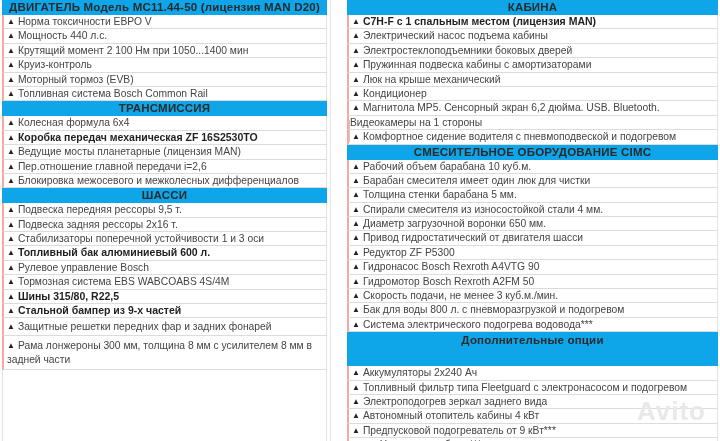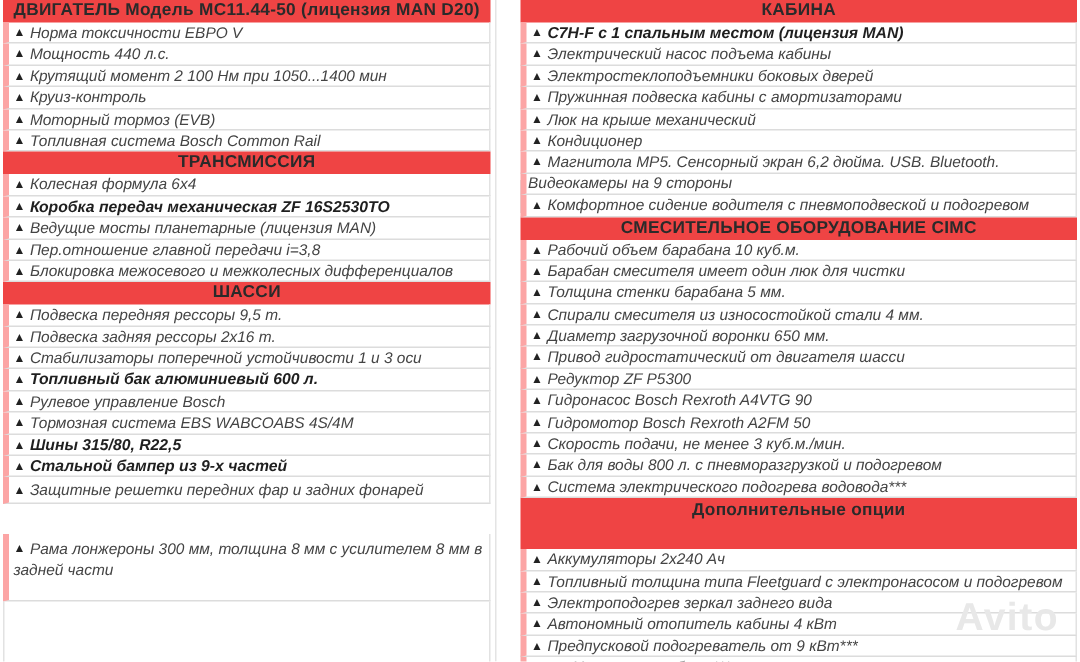--- a/index.html
+++ b/index.html
@@ -1,27 +1,27 @@
 <!DOCTYPE html>
 <html><head>
 <meta charset="utf-8">
 <style>
   html, body { margin:0; padding:0; background:#ffffff; }
   body { width:720px; height:441px; overflow:hidden; position:relative;
          font-family:"Liberation Sans", sans-serif; color:#3a3a3a; }
   .col { position:absolute; top:0; }
   .col-left { left:2px; width:325px; }
   .col-right { left:347px; width:371px; }
-  .hdr { background:#ef4444; color:#2a2a2a; font-weight:bold; font-size:11.5px;
+  .hdr { background:#0ea5e9; color:#2a2a2a; font-weight:bold; font-size:11.5px;
          text-align:center; height:15px; line-height:15px; letter-spacing:0.2px; }
-  .row { border-bottom:1px solid #dcdcdc; border-left:4px solid #fca5a5; border-right:1px solid #e2e2e2;
+  .row { border-bottom:1px solid #dcdcdc; border-left:2px solid #fca5a5; border-right:1px solid #e2e2e2;
          font-size:10.3px; height:13.4px; line-height:13.4px; padding-left:3px;
-         white-space:nowrap; overflow:hidden; color:#444;font-style:italic; }
+         white-space:nowrap; overflow:hidden; color:#444; }
   .row.bold { font-weight:bold; color:#1f1f1f; font-size:10.5px; }
-  .row.tall { height:auto; white-space:normal; line-height:14px; padding-bottom:12px;margin-top:20px; }
+  .row.tall { height:auto; white-space:normal; line-height:14px; padding-bottom:2px; }
   .tri { font-size:8px; margin-right:3px; color:#222; vertical-align:1px; }
   .filler { border-left:1px solid #e2e2e2; border-right:1px solid #e2e2e2; border-bottom:1px solid #dcdcdc; }
   .watermark { position:absolute; right:14px; top:396px; font-size:26px; color:#e8e8e8;
                font-weight:bold; letter-spacing:1px; }
   .sidebar-line { position:absolute; left:330px; top:0; width:1px; height:441px; background:#e4e4e4; }
   .sidebar-mark { position:absolute; left:347px; top:120px; width:3px; height:22px; background:#c8c8c8; }
 </style>
 </head>
 <body>
 
@@ -35,21 +35,21 @@
   <div class="row"><span class="tri">▲</span><span>Мощность 440 л.с.</span></div>
   <div class="row"><span class="tri">▲</span><span>Крутящий момент 2 100 Нм при 1050...1400 мин</span></div>
   <div class="row"><span class="tri">▲</span><span>Круиз-контроль</span></div>
   <div class="row"><span class="tri">▲</span><span>Моторный тормоз (EVB)</span></div>
   <div class="row"><span class="tri">▲</span><span>Топливная система Bosch Common Rail</span></div>
 
   <div class="hdr">ТРАНСМИССИЯ</div>
   <div class="row"><span class="tri">▲</span><span>Колесная формула 6x4</span></div>
   <div class="row bold"><span class="tri">▲</span><span>Коробка передач механическая ZF 16S2530TO</span></div>
   <div class="row"><span class="tri">▲</span><span>Ведущие мосты планетарные (лицензия MAN)</span></div>
-  <div class="row"><span class="tri">▲</span><span>Пер.отношение главной передачи i=3,8</span></div>
+  <div class="row"><span class="tri">▲</span><span>Пер.отношение главной передачи i=2,6</span></div>
   <div class="row"><span class="tri">▲</span><span>Блокировка межосевого и межколесных дифференциалов</span></div>
 
   <div class="hdr">ШАССИ</div>
   <div class="row"><span class="tri">▲</span><span>Подвеска передняя рессоры 9,5 т.</span></div>
   <div class="row"><span class="tri">▲</span><span>Подвеска задняя рессоры 2x16 т.</span></div>
   <div class="row"><span class="tri">▲</span><span>Стабилизаторы поперечной устойчивости 1 и 3 оси</span></div>
   <div class="row bold"><span class="tri">▲</span><span>Топливный бак алюминиевый 600 л.</span></div>
   <div class="row"><span class="tri">▲</span><span>Рулевое управление Bosch</span></div>
   <div class="row"><span class="tri">▲</span><span>Тормозная система EBS WABCOABS 4S/4M</span></div>
   <div class="row bold"><span class="tri">▲</span><span>Шины 315/80, R22,5</span></div>
@@ -62,40 +62,40 @@
 <div class="col col-right">
 
   <div class="hdr">КАБИНА</div>
   <div class="row bold"><span class="tri">▲</span><span>C7H-F с 1 спальным местом (лицензия MAN)</span></div>
   <div class="row"><span class="tri">▲</span><span>Электрический насос подъема кабины</span></div>
   <div class="row"><span class="tri">▲</span><span>Электростеклоподъемники боковых дверей</span></div>
   <div class="row"><span class="tri">▲</span><span>Пружинная подвеска кабины с амортизаторами</span></div>
   <div class="row"><span class="tri">▲</span><span>Люк на крыше механический</span></div>
   <div class="row"><span class="tri">▲</span><span>Кондиционер</span></div>
   <div class="row"><span class="tri">▲</span><span>Магнитола MP5. Сенсорный экран 6,2 дюйма. USB. Bluetooth.</span></div>
-  <div class="row" style="padding-left:1px;"><span>Видеокамеры на 9 стороны</span></div>
+  <div class="row" style="padding-left:1px;"><span>Видеокамеры на 1 стороны</span></div>
   <div class="row"><span class="tri">▲</span><span>Комфортное сидение водителя с пневмоподвеской и подогревом</span></div>
 
   <div class="hdr">СМЕСИТЕЛЬНОЕ ОБОРУДОВАНИЕ CIMC</div>
   <div class="row"><span class="tri">▲</span><span>Рабочий объем барабана 10 куб.м.</span></div>
   <div class="row"><span class="tri">▲</span><span>Барабан смесителя имеет один люк для чистки</span></div>
   <div class="row"><span class="tri">▲</span><span>Толщина стенки барабана 5 мм.</span></div>
   <div class="row"><span class="tri">▲</span><span>Спирали смесителя из износостойкой стали 4 мм.</span></div>
   <div class="row"><span class="tri">▲</span><span>Диаметр загрузочной воронки 650 мм.</span></div>
   <div class="row"><span class="tri">▲</span><span>Привод гидростатический от двигателя шасси</span></div>
   <div class="row"><span class="tri">▲</span><span>Редуктор ZF P5300</span></div>
   <div class="row"><span class="tri">▲</span><span>Гидронасос Bosch Rexroth A4VTG 90</span></div>
   <div class="row"><span class="tri">▲</span><span>Гидромотор Bosch Rexroth A2FM 50</span></div>
   <div class="row"><span class="tri">▲</span><span>Скорость подачи, не менее 3 куб.м./мин.</span></div>
   <div class="row"><span class="tri">▲</span><span>Бак для воды 800 л. с пневморазгрузкой и подогревом</span></div>
   <div class="row"><span class="tri">▲</span><span>Система электрического подогрева водовода***</span></div>
 
   <div class="hdr" style="height:34px;line-height:17px;">Дополнительные опции</div>
   <div class="row"><span class="tri">▲</span><span>Аккумуляторы 2x240 Ач</span></div>
-  <div class="row"><span class="tri">▲</span><span>Топливный толщина типа Fleetguard с электронасосом и подогревом</span></div>
+  <div class="row"><span class="tri">▲</span><span>Топливный фильтр типа Fleetguard с электронасосом и подогревом</span></div>
   <div class="row"><span class="tri">▲</span><span>Электроподогрев зеркал заднего вида</span></div>
   <div class="row"><span class="tri">▲</span><span>Автономный отопитель кабины 4 кВт</span></div>
   <div class="row"><span class="tri">▲</span><span>Предпусковой подогреватель от 9 кВт***</span></div>
   <div class="row" style="border-bottom:none;padding-left:20px;"><span class="tri">▲</span><span>Утепление кабины***</span></div>
   <div class="filler" style="height:14px;"></div>
 
 </div>
 
 <div class="watermark">Avito</div>
 

